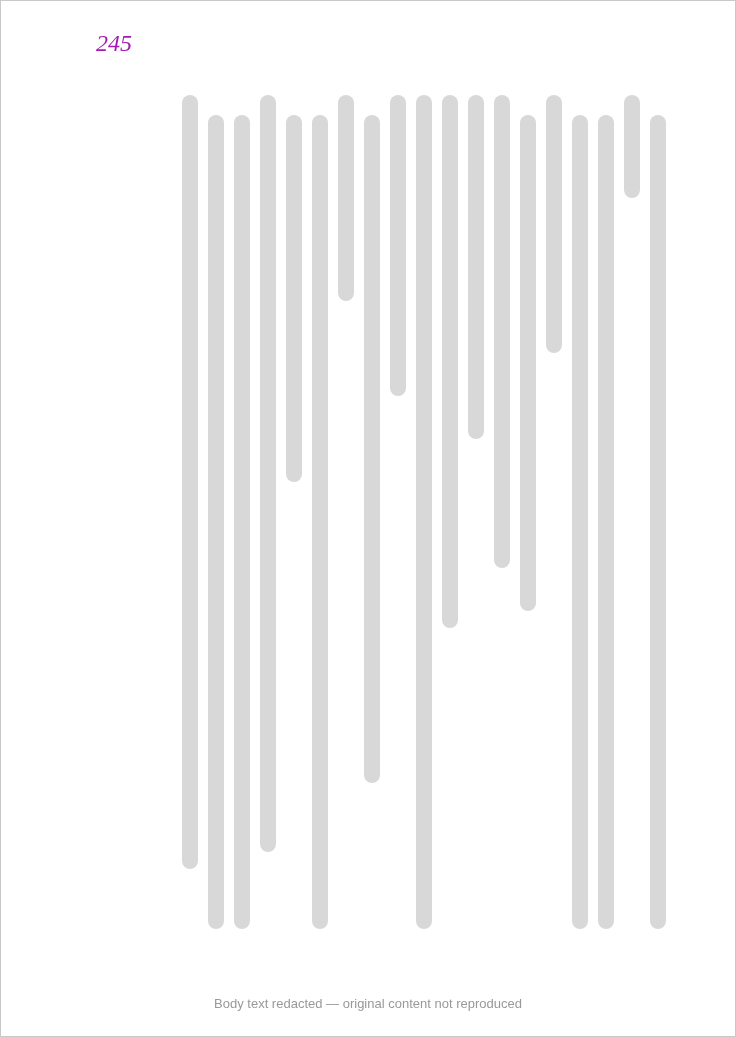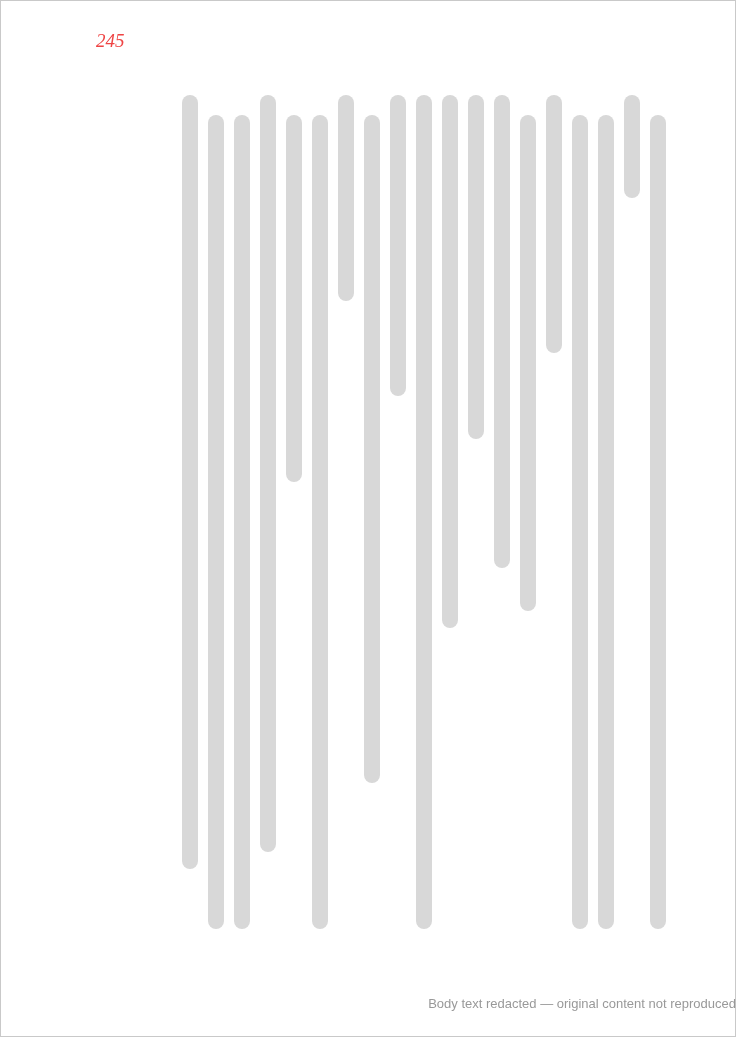--- a/index.html
+++ b/index.html
@@ -10,35 +10,35 @@
     position: relative;
     overflow: hidden;
   }
   .page-frame {
     position: absolute; inset: 0;
     border: 1px solid #c9c9c9;
     box-sizing: border-box;
   }
   .page-number {
     position: absolute; top: 30px; left: 96px;
-    font-style: italic; font-size: 19px; color: #ef4444;
+    font-style: italic; font-size: 24px; color: #a21caf;
   }
   .text-block {
     position: absolute; top: 95px; right: 70px;
     height: 860px;
     display: flex; flex-direction: row-reverse; gap: 10px;
   }
   .text-col {
     width: 16px;
     background: #d8d8d8;
     border-radius: 8px;
   }
   .redaction-note {
     position: absolute; bottom: 26px; left: 0; right: 0;
-    text-align: right; font-size: 13px; color: #999;
+    text-align: center; font-size: 13px; color: #999;
     font-family: "Liberation Sans", sans-serif;
   }
 </style>
 </head>
 <body>
 
 <div class="page-frame"></div>
 
 <div class="page-number">245</div>
 

